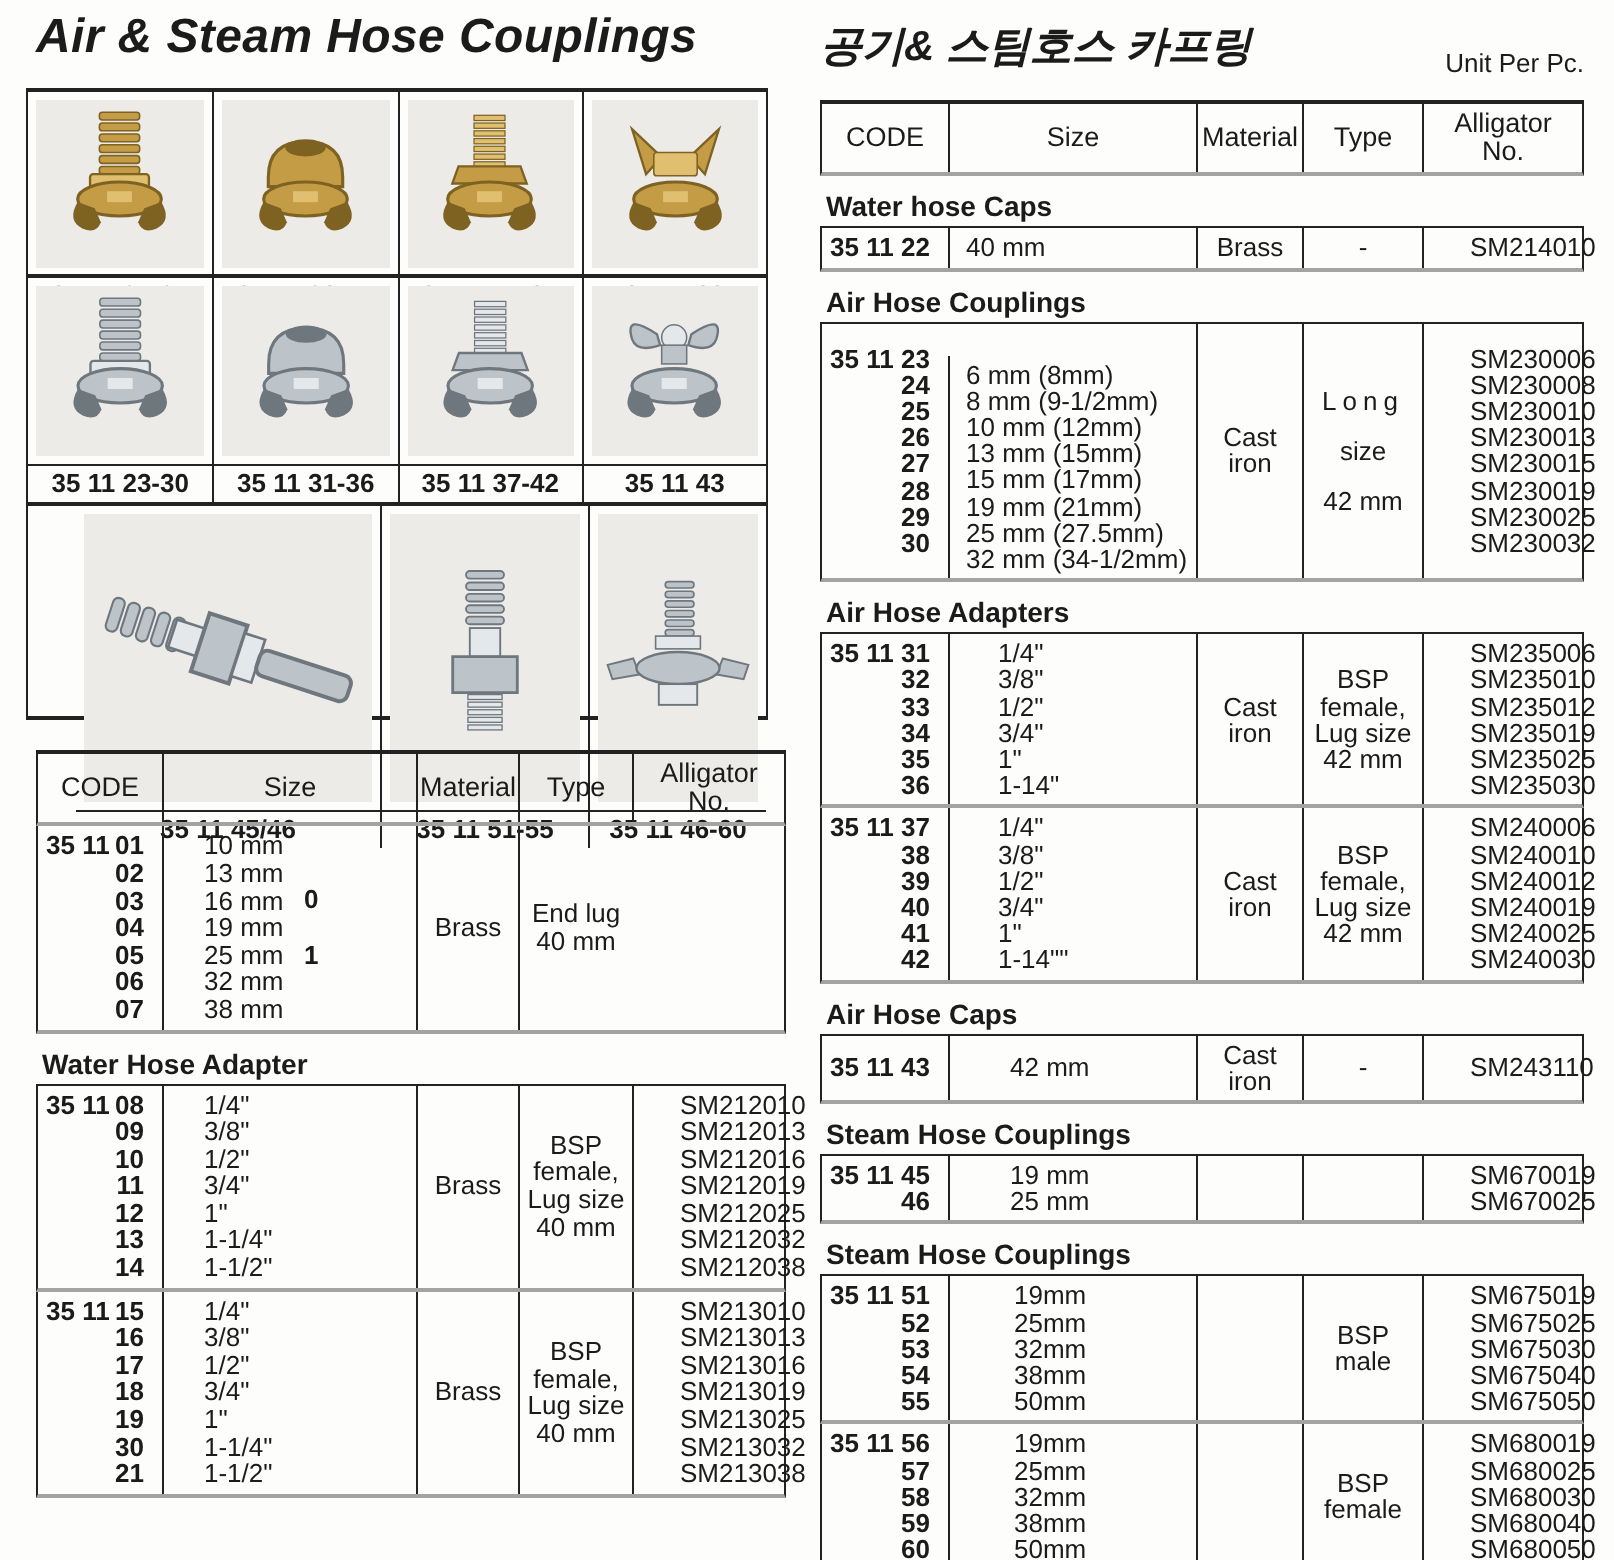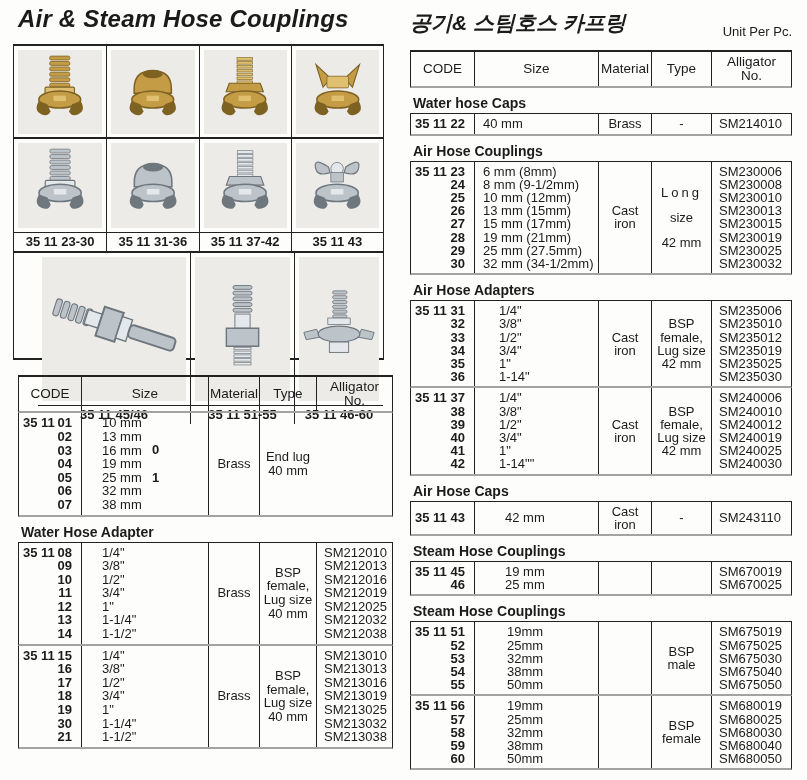--- a/index.html
+++ b/index.html
@@ -49,21 +49,21 @@
   .cell{display:flex;flex-direction:column;justify-content:center;padding:3px 0;position:relative;box-sizing:border-box;}
   .cell + .cell{border-left:1.5px solid #222;}
   #left-table .cell{font-size:13px;line-height:13.6px;}
   #right-table .cell{font-size:13px;line-height:13.2px;}
   .code-cell{font-weight:bold;}
   .code-line{display:flex;justify-content:flex-end;padding:0 9px 0 4px;}
   .code-prefix{margin-right:auto;white-space:nowrap;}
   .center{align-items:center;text-align:center;}
   .spread .cline{margin:6px 0;}
   .spread .cline:first-child{letter-spacing:3px;}
-  .allig-cell{padding-left:7px;}
+  .allig-cell{padding-left:23px;}
   .stray{position:absolute;font-weight:bold;font-size:13px;}
 </style>
 </head>
 <body>
 
 <div class="main-title">Air &amp; Steam Hose Couplings</div>
 <div class="kr-title">공기&amp; 스팀호스 카프링</div>
 <div class="unit-note">Unit Per Pc.</div>
 
 <div class="gallery" id="gallery">
@@ -472,21 +472,21 @@
         <div class="code-line">
           <span class="code-num">28</span>
         </div>
         <div class="code-line">
           <span class="code-num">29</span>
         </div>
         <div class="code-line">
           <span class="code-num">30</span>
         </div>
       </div>
-      <div class="cell size-cell" style="padding-left: 8px;">
+      <div class="cell size-cell" style="padding-left: 8px; margin-top: 16px;">
         <div class="size-line">6 mm (8mm)</div>
         <div class="size-line">8 mm (9-1/2mm)</div>
         <div class="size-line">10 mm (12mm)</div>
         <div class="size-line">13 mm (15mm)</div>
         <div class="size-line">15 mm (17mm)</div>
         <div class="size-line">19 mm (21mm)</div>
         <div class="size-line">25 mm (27.5mm)</div>
         <div class="size-line">32 mm (34-1/2mm)</div>
       </div>
       <div class="cell center">

